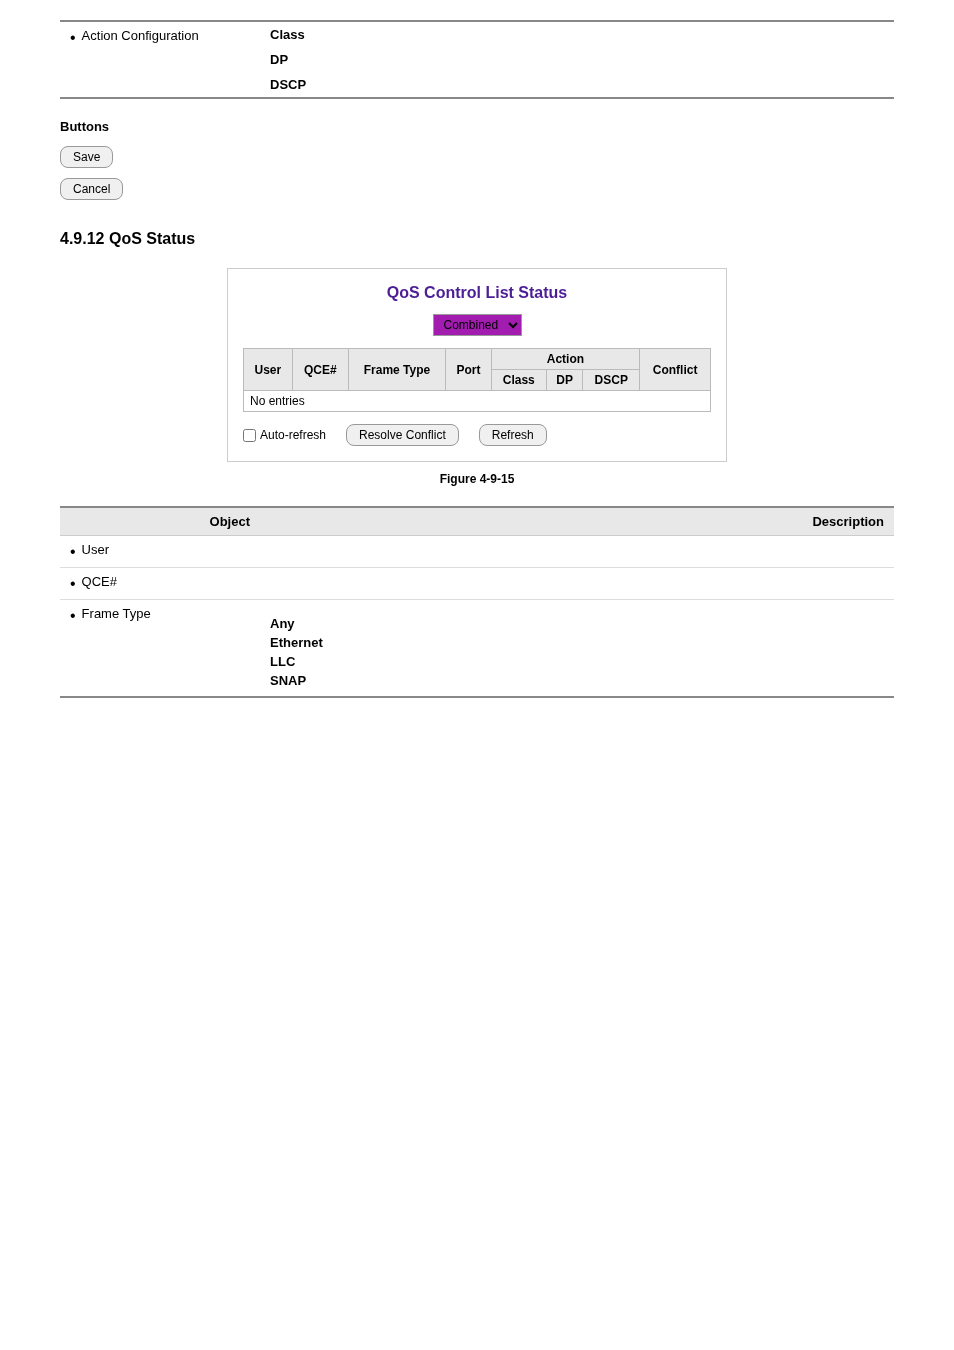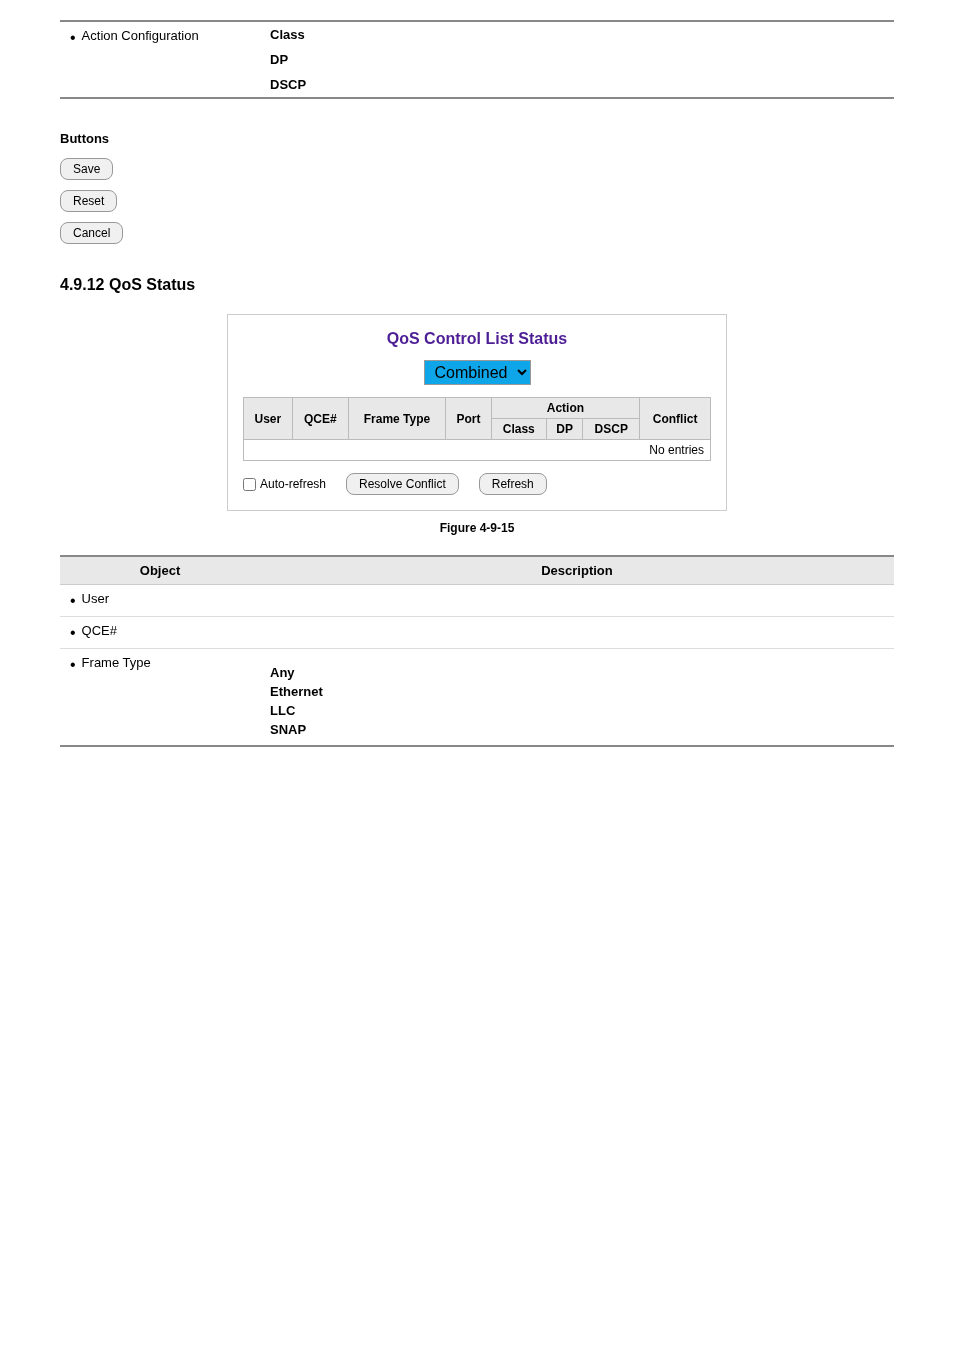--- a/index.html
+++ b/index.html
@@ -45,21 +45,21 @@
       gap: 6px;
       font-size: 13px;
     }
     .bullet {
       font-size: 16px;
       line-height: 1.2;
     }
 
     
     .buttons-section {
-      margin: 32px 0;
+      margin: 20px 0;
     }
     .buttons-section .section-title {
       font-weight: bold;
       margin-bottom: 12px;
       font-size: 13px;
     }
     .btn-row {
       margin-bottom: 10px;
     }
     .btn {
@@ -99,43 +99,43 @@
       font-weight: bold;
       color: #4c1d95;
       margin-bottom: 12px;
     }
     .qos-dropdown-row {
       text-align: center;
       margin-bottom: 12px;
     }
     .qos-select {
       padding: 2px 6px;
-      font-size: 16px;
+      font-size: 12px;
       border: 1px solid #999;
-      background: #0ea5e9;
+      background: #a21caf;
     }
 
     
     .qos-table {
       width: 100%;
       border-collapse: collapse;
       font-size: 12px;
       margin-bottom: 8px;
     }
     .qos-table th, .qos-table td {
       border: 1px solid #bbb;
       padding: 3px 6px;
       text-align: center;
     }
     .qos-table th {
       background: #e8e8e8;
       font-weight: bold;
     }
     .qos-table .no-entries {
-      text-align: right;
+      text-align: left;
       border: 1px solid #bbb;
       padding: 3px 6px;
     }
 
     
     .qos-footer {
       display: flex;
       align-items: center;
       gap: 20px;
       font-size: 12px;
@@ -160,21 +160,21 @@
       width: 100%;
       border-collapse: collapse;
       border-top: 2px solid #888;
       border-bottom: 2px solid #888;
       margin-top: 20px;
     }
     .bottom-table th {
       background: #e8e8e8;
       font-weight: bold;
       padding: 6px 10px;
-      text-align: center;
+      text-align: right;
       border-bottom: 1px solid #ccc;
     }
     .bottom-table td {
       padding: 6px 10px;
       vertical-align: top;
       border-bottom: 1px solid #ddd;
     }
     .bottom-table .obj-cell {
       width: 200px;
     }
@@ -219,23 +219,20 @@
     </tr>
   </tbody>
     </table>
 
   <div class="buttons-section">
     <div class="section-title">Buttons</div>
     <div class="btn-row">
       <button class="btn">Save</button>
     </div>
     <div class="btn-row">
-      <button class="btn">Reset</button>
-    </div>
-    <div class="btn-row">
       <button class="btn">Cancel</button>
     </div>
   </div>
 
   <div class="section-heading">4.9.12 QoS Status</div>
 
 
   <div class="qos-panel">
     <div class="qos-panel-title">QoS Control List Status</div>
     <div class="qos-dropdown-row">

